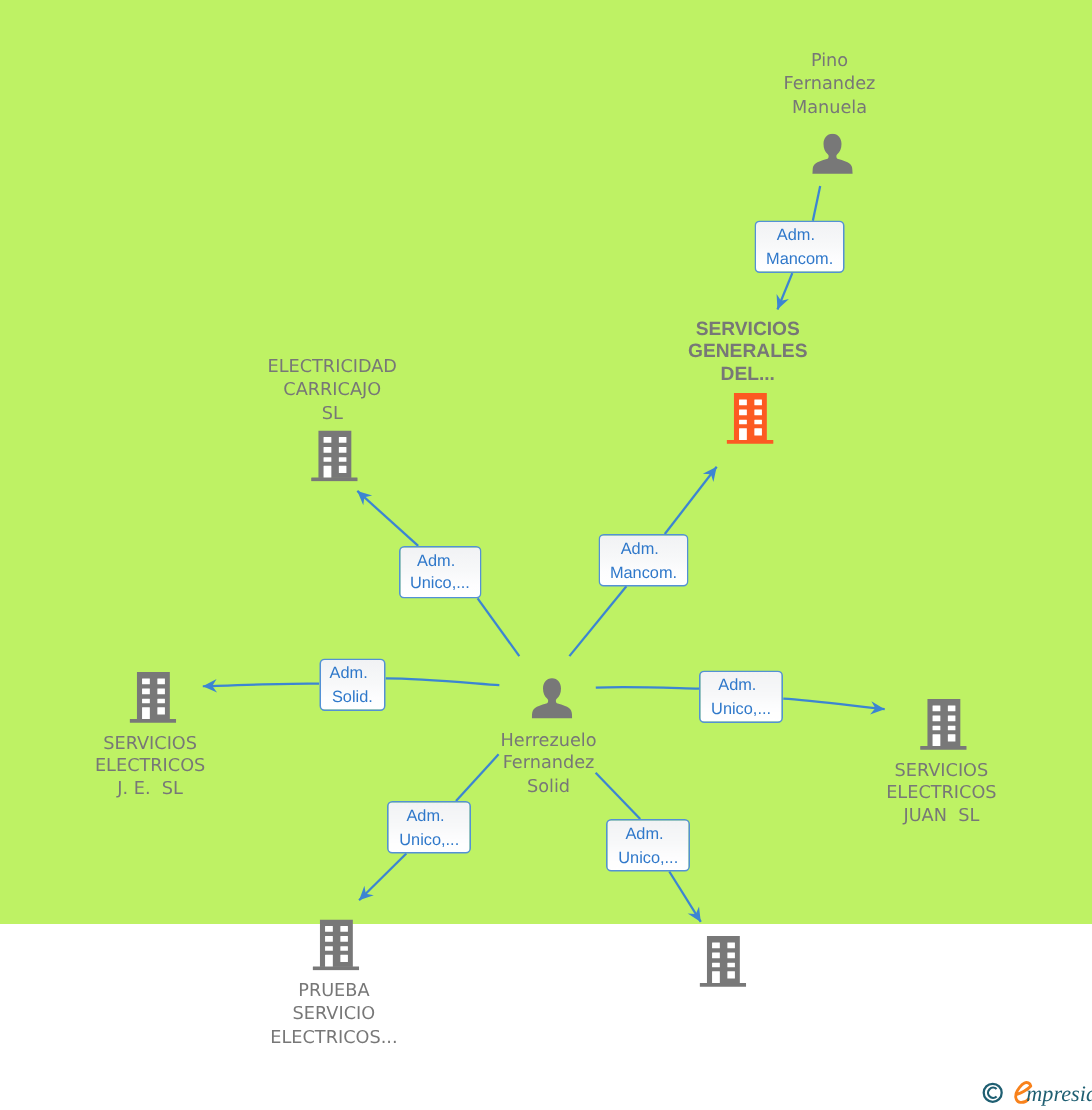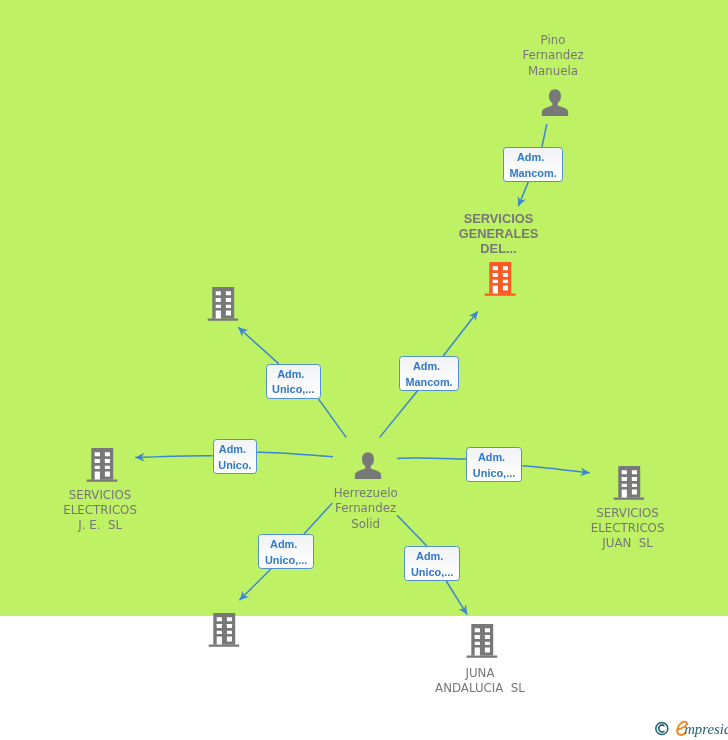--- a/index.html
+++ b/index.html
@@ -11,21 +11,21 @@
   .node{position:absolute;transform:translateX(-50%);text-align:center;}
   .node-label{color:#777777;transform:translateZ(0);font-size:11.8px;line-height:15.4px;white-space:pre;}
   .node-label.is-bold{font-weight:bold;font-family:"Liberation Sans",sans-serif;font-size:12.8px;}
   .node-icon{display:block;margin:0 auto;}
   .edge-label{position:absolute;border:1.5px solid #5391d6;border-radius:3.5px;
           background:linear-gradient(180deg,#f1f2f4 0%,#f7f8f9 45%,#fdfdfe 75%,#ffffff 100%);
           color:#2f78ca;transform:translateZ(0);font-family:"Liberation Sans",sans-serif;font-size:10.9px;
           line-height:15.6px;padding-top:2.2px;text-align:center;
           box-sizing:border-box;display:flex;flex-direction:column;
           align-items:center;justify-content:center;white-space:nowrap;}
-  .el-line{display:block;font-weight:bold;}
+  .el-line{display:block;}
   #watermark{position:absolute;left:649px;top:717px;width:83px;height:22px;transform:translateZ(0);}
 </style>
 </head>
 <body>
 
 <div id="stage">
   <svg id="edge-layer" viewBox="0 0 728 740">
       <defs>
         <marker id="arw" viewBox="0 0 11 10" refX="10.4" refY="5" markerWidth="10.2" markerHeight="9.3" orient="auto" markerUnits="userSpaceOnUse" overflow="visible">
           <path d="M0.3 0.2 L10.4 5 L0.3 9.8 L3.6 5 Z" fill="#3c85d2"></path>
@@ -90,20 +90,25 @@
       <rect x="18.50" y="4.30" width="5.05" height="3.90" rx="0.25"></rect>
       <rect x="8.30" y="11.00" width="5.20" height="3.90" rx="0.25"></rect>
       <rect x="18.50" y="11.00" width="5.05" height="3.90" rx="0.25"></rect>
       <rect x="8.30" y="17.80" width="5.20" height="3.10" rx="0.25"></rect>
       <rect x="18.50" y="17.80" width="5.05" height="3.10" rx="0.25"></rect>
       <rect x="8.30" y="23.50" width="5.20" height="7.90" rx="0.25"></rect>
       <rect x="18.50" y="23.50" width="5.05" height="4.90" rx="0.25"></rect>
     </g>
   </svg>
     </div>
+    <div class="node" style="left: 221.5px; top: 237px;">
+      <div class="node-label">ELECTRICIDAD
+CARRICAJO
+SL</div>
+    </div>
     <div class="node" style="left: 367.5px; top: 452px;">
       <svg class="node-icon" width="27" height="28" viewBox="0 0 27 28">
     <path fill="#787878" d="M13.5 0.2 C9.8 0.2 7.5 3.1 7.5 7.0 C7.5 10.0 8.6 12.4 10.2 13.6 C10.7 14.0 10.9 14.4 10.9 14.9 L10.9 15.5 C10.9 16.2 10.4 16.8 9.7 17.0 C6.4 17.9 3.5 19.0 2.2 20.0 C0.8 21.1 0.3 22.4 0.2 24.2 L0 26.9 L27 26.9 L26.8 24.2 C26.7 22.4 26.2 21.1 24.8 20.0 C23.5 19.0 20.6 17.9 17.3 17.0 C16.6 16.8 16.1 16.2 16.1 15.5 L16.1 14.9 C16.1 14.4 16.3 14.0 16.8 13.6 C18.4 12.4 19.5 10.0 19.5 7.0 C19.5 3.1 17.2 0.2 13.5 0.2 Z"></path>
   </svg>
     </div>
     <div class="node" style="left: 365.7px; top: 486px;">
       <div class="node-label">Herrezuelo
 Fernandez
 Solid</div>
     </div>
@@ -164,57 +169,58 @@
       <rect x="18.50" y="4.30" width="5.05" height="3.90" rx="0.25"></rect>
       <rect x="8.30" y="11.00" width="5.20" height="3.90" rx="0.25"></rect>
       <rect x="18.50" y="11.00" width="5.05" height="3.90" rx="0.25"></rect>
       <rect x="8.30" y="17.80" width="5.20" height="3.10" rx="0.25"></rect>
       <rect x="18.50" y="17.80" width="5.05" height="3.10" rx="0.25"></rect>
       <rect x="8.30" y="23.50" width="5.20" height="7.90" rx="0.25"></rect>
       <rect x="18.50" y="23.50" width="5.05" height="4.90" rx="0.25"></rect>
     </g>
   </svg>
     </div>
+    <div class="node" style="left: 222.6px; top: 653px;">
+      <div class="node-label">PRUEBA
+SERVICIO
+ELECTRICOS...</div>
+    </div>
     <div class="node" style="left: 481.6px; top: 624.4px;">
       <svg class="node-icon" width="31.2" height="33.9" viewBox="0 0 31.2 33.9">
     <g fill="#787878">
       <rect x="4.90" y="0" width="21.92" height="31.62"></rect>
       <rect x="0" y="31.40" width="31.15" height="2.45" rx="0.35"></rect>
     </g>
     <g fill="#ffffff">
       <rect x="8.30" y="4.30" width="5.20" height="3.90" rx="0.25"></rect>
       <rect x="18.50" y="4.30" width="5.05" height="3.90" rx="0.25"></rect>
       <rect x="8.30" y="11.00" width="5.20" height="3.90" rx="0.25"></rect>
       <rect x="18.50" y="11.00" width="5.05" height="3.90" rx="0.25"></rect>
       <rect x="8.30" y="17.80" width="5.20" height="3.10" rx="0.25"></rect>
       <rect x="18.50" y="17.80" width="5.05" height="3.10" rx="0.25"></rect>
       <rect x="8.30" y="23.50" width="5.20" height="7.90" rx="0.25"></rect>
       <rect x="18.50" y="23.50" width="5.05" height="4.90" rx="0.25"></rect>
     </g>
   </svg>
     </div>
-    <div class="node" style="left: 480px; top: 665.6px;">
-      <div class="node-label">JUNA
-ANDALUCIA  SL</div>
-    </div>
     <div class="edge-label" style="left: 503.1px; top: 147.1px; width: 60px; height: 35px;">
       <div class="el-line" style="margin-right: 5px;">Adm.</div>
       <div class="el-line">Mancom.</div>
     </div>
     <div class="edge-label" style="left: 265.5px; top: 363.9px; width: 55.5px; height: 35px;">
       <div class="el-line" style="margin-right: 5px;">Adm.</div>
       <div class="el-line">Unico,...</div>
     </div>
     <div class="edge-label" style="left: 399px; top: 356px; width: 60px; height: 35px;">
       <div class="el-line" style="margin-right: 5px;">Adm.</div>
       <div class="el-line">Mancom.</div>
     </div>
     <div class="edge-label" style="left: 212.7px; top: 439px; width: 44.5px; height: 35px;">
       <div class="el-line" style="margin-right: 5px;">Adm.</div>
-      <div class="el-line">Unico.</div>
+      <div class="el-line">Solid.</div>
     </div>
     <div class="edge-label" style="left: 465.9px; top: 447px; width: 56.3px; height: 35px;">
       <div class="el-line" style="margin-right: 5px;">Adm.</div>
       <div class="el-line">Unico,...</div>
     </div>
     <div class="edge-label" style="left: 258px; top: 534px; width: 56.3px; height: 35px;">
       <div class="el-line" style="margin-right: 5px;">Adm.</div>
       <div class="el-line">Unico,...</div>
     </div>
     <div class="edge-label" style="left: 404px; top: 546px; width: 56.3px; height: 35px;">

